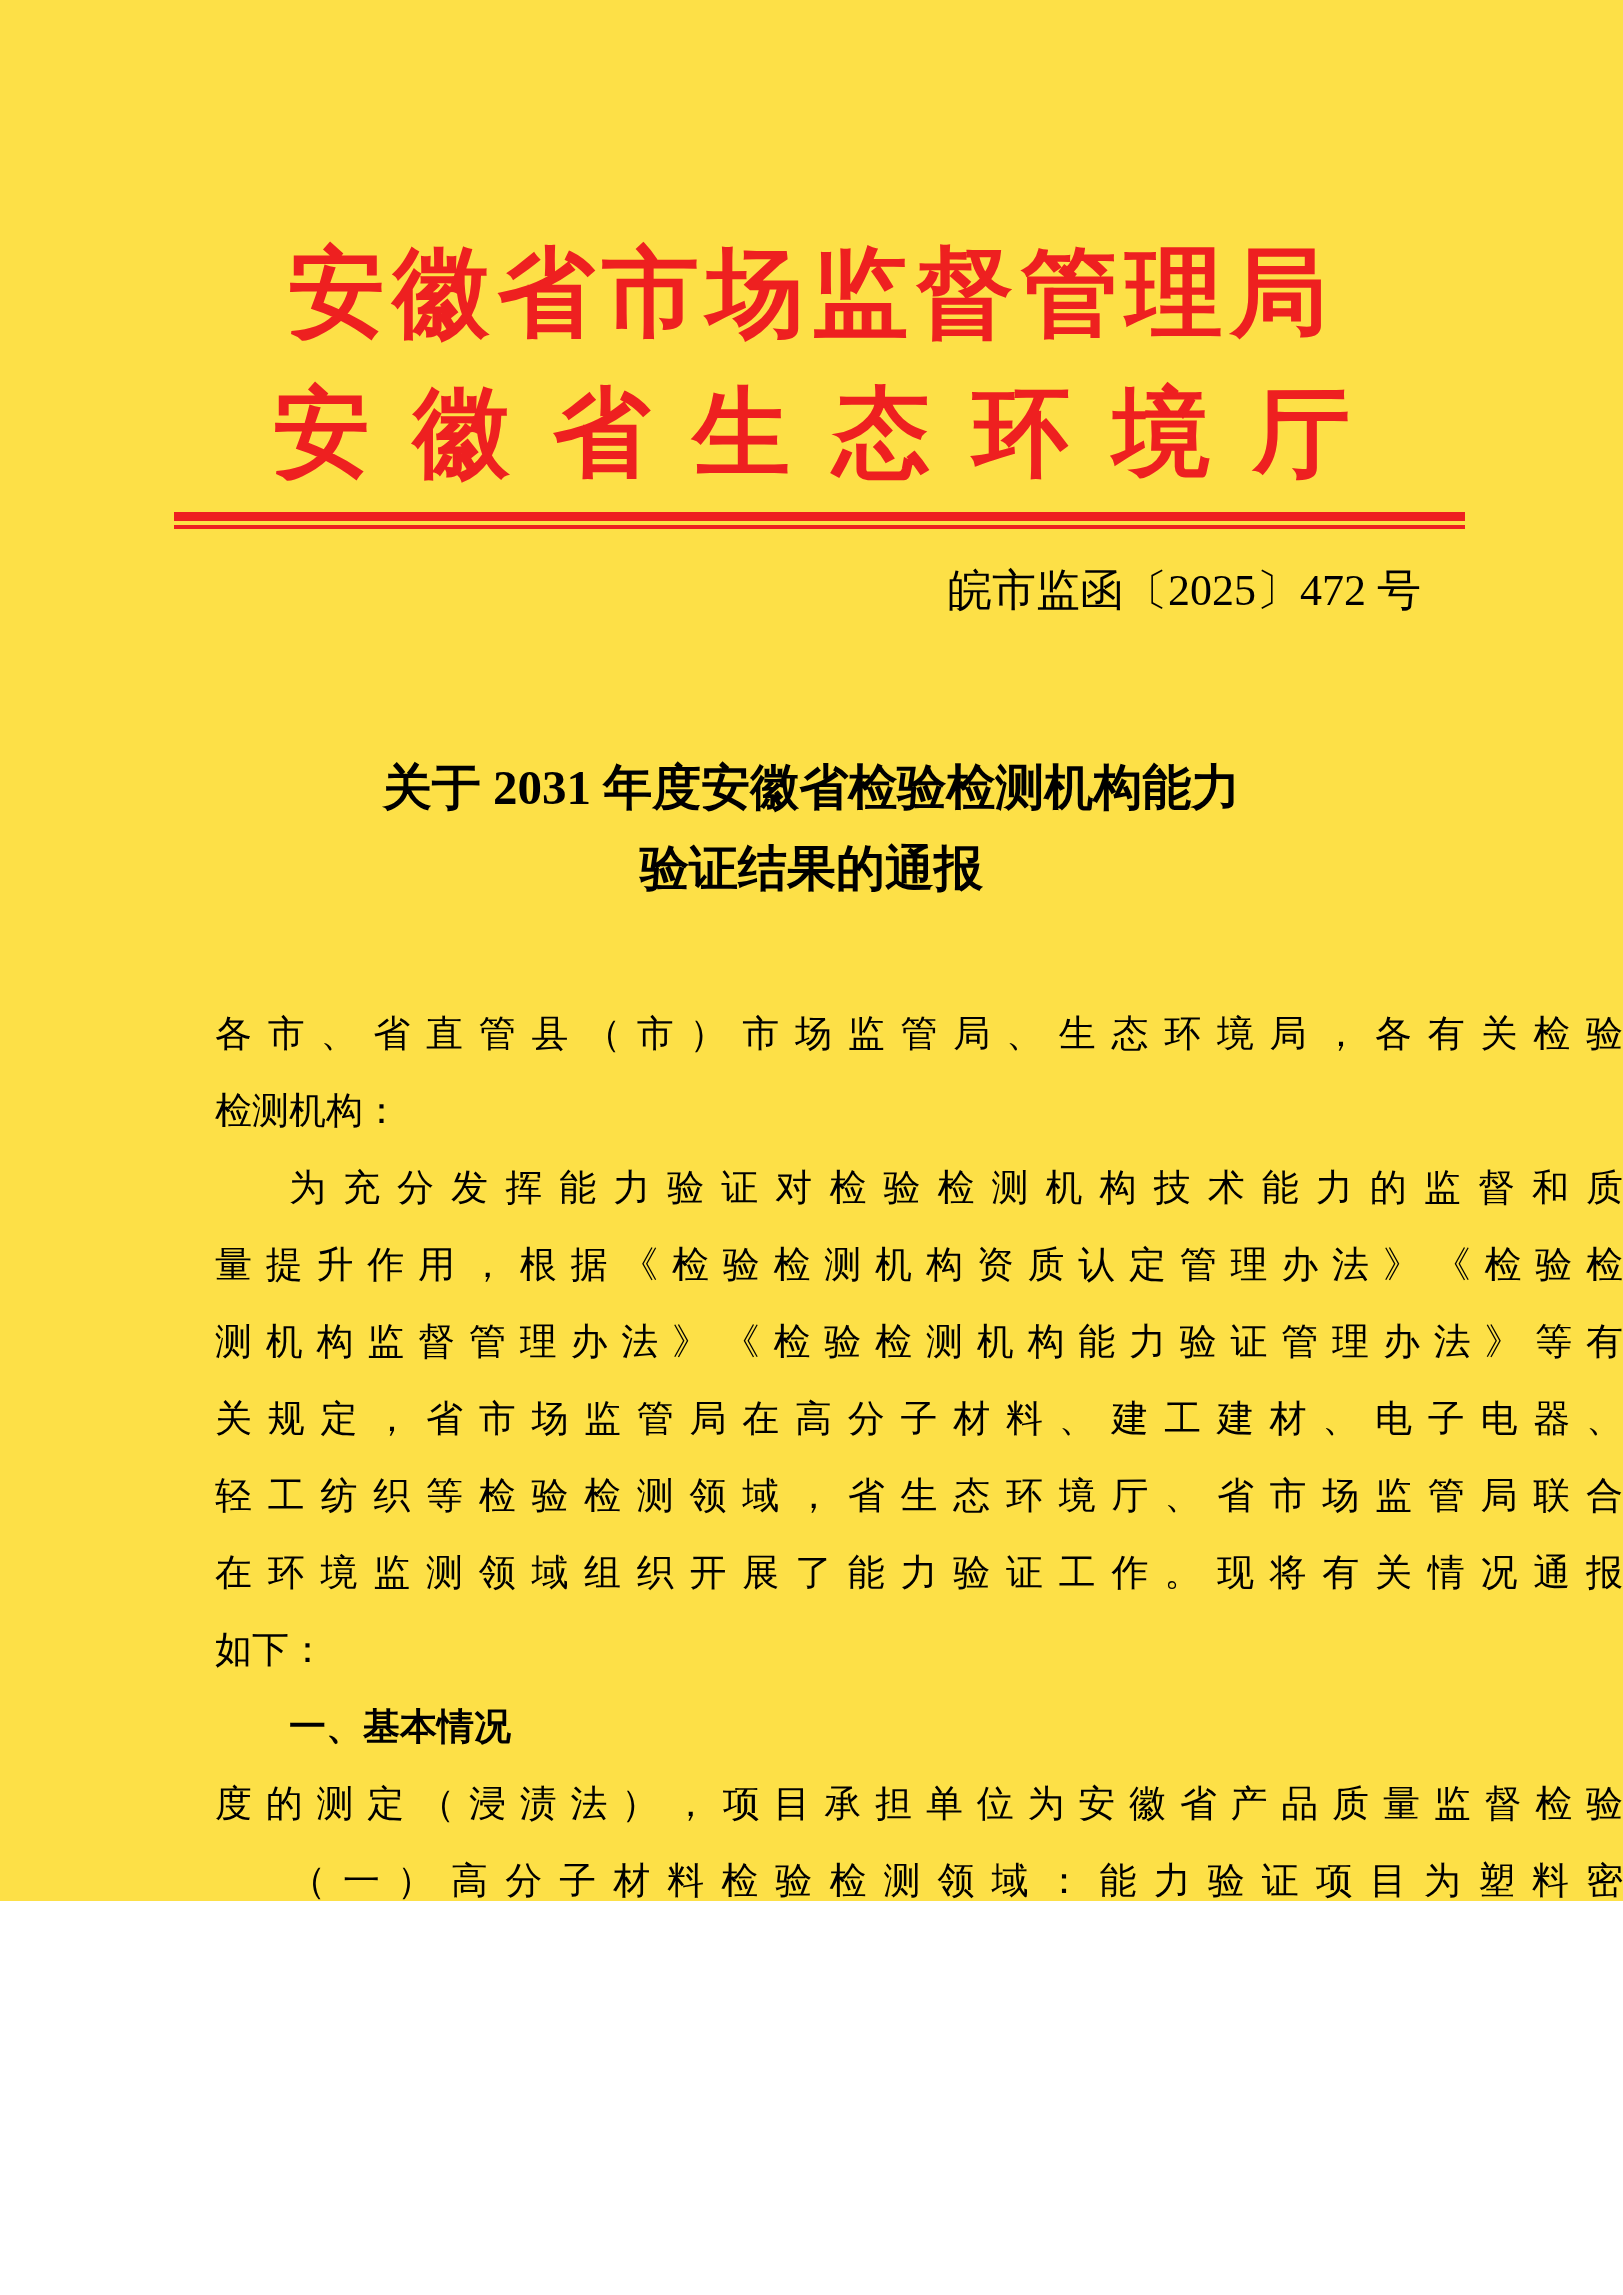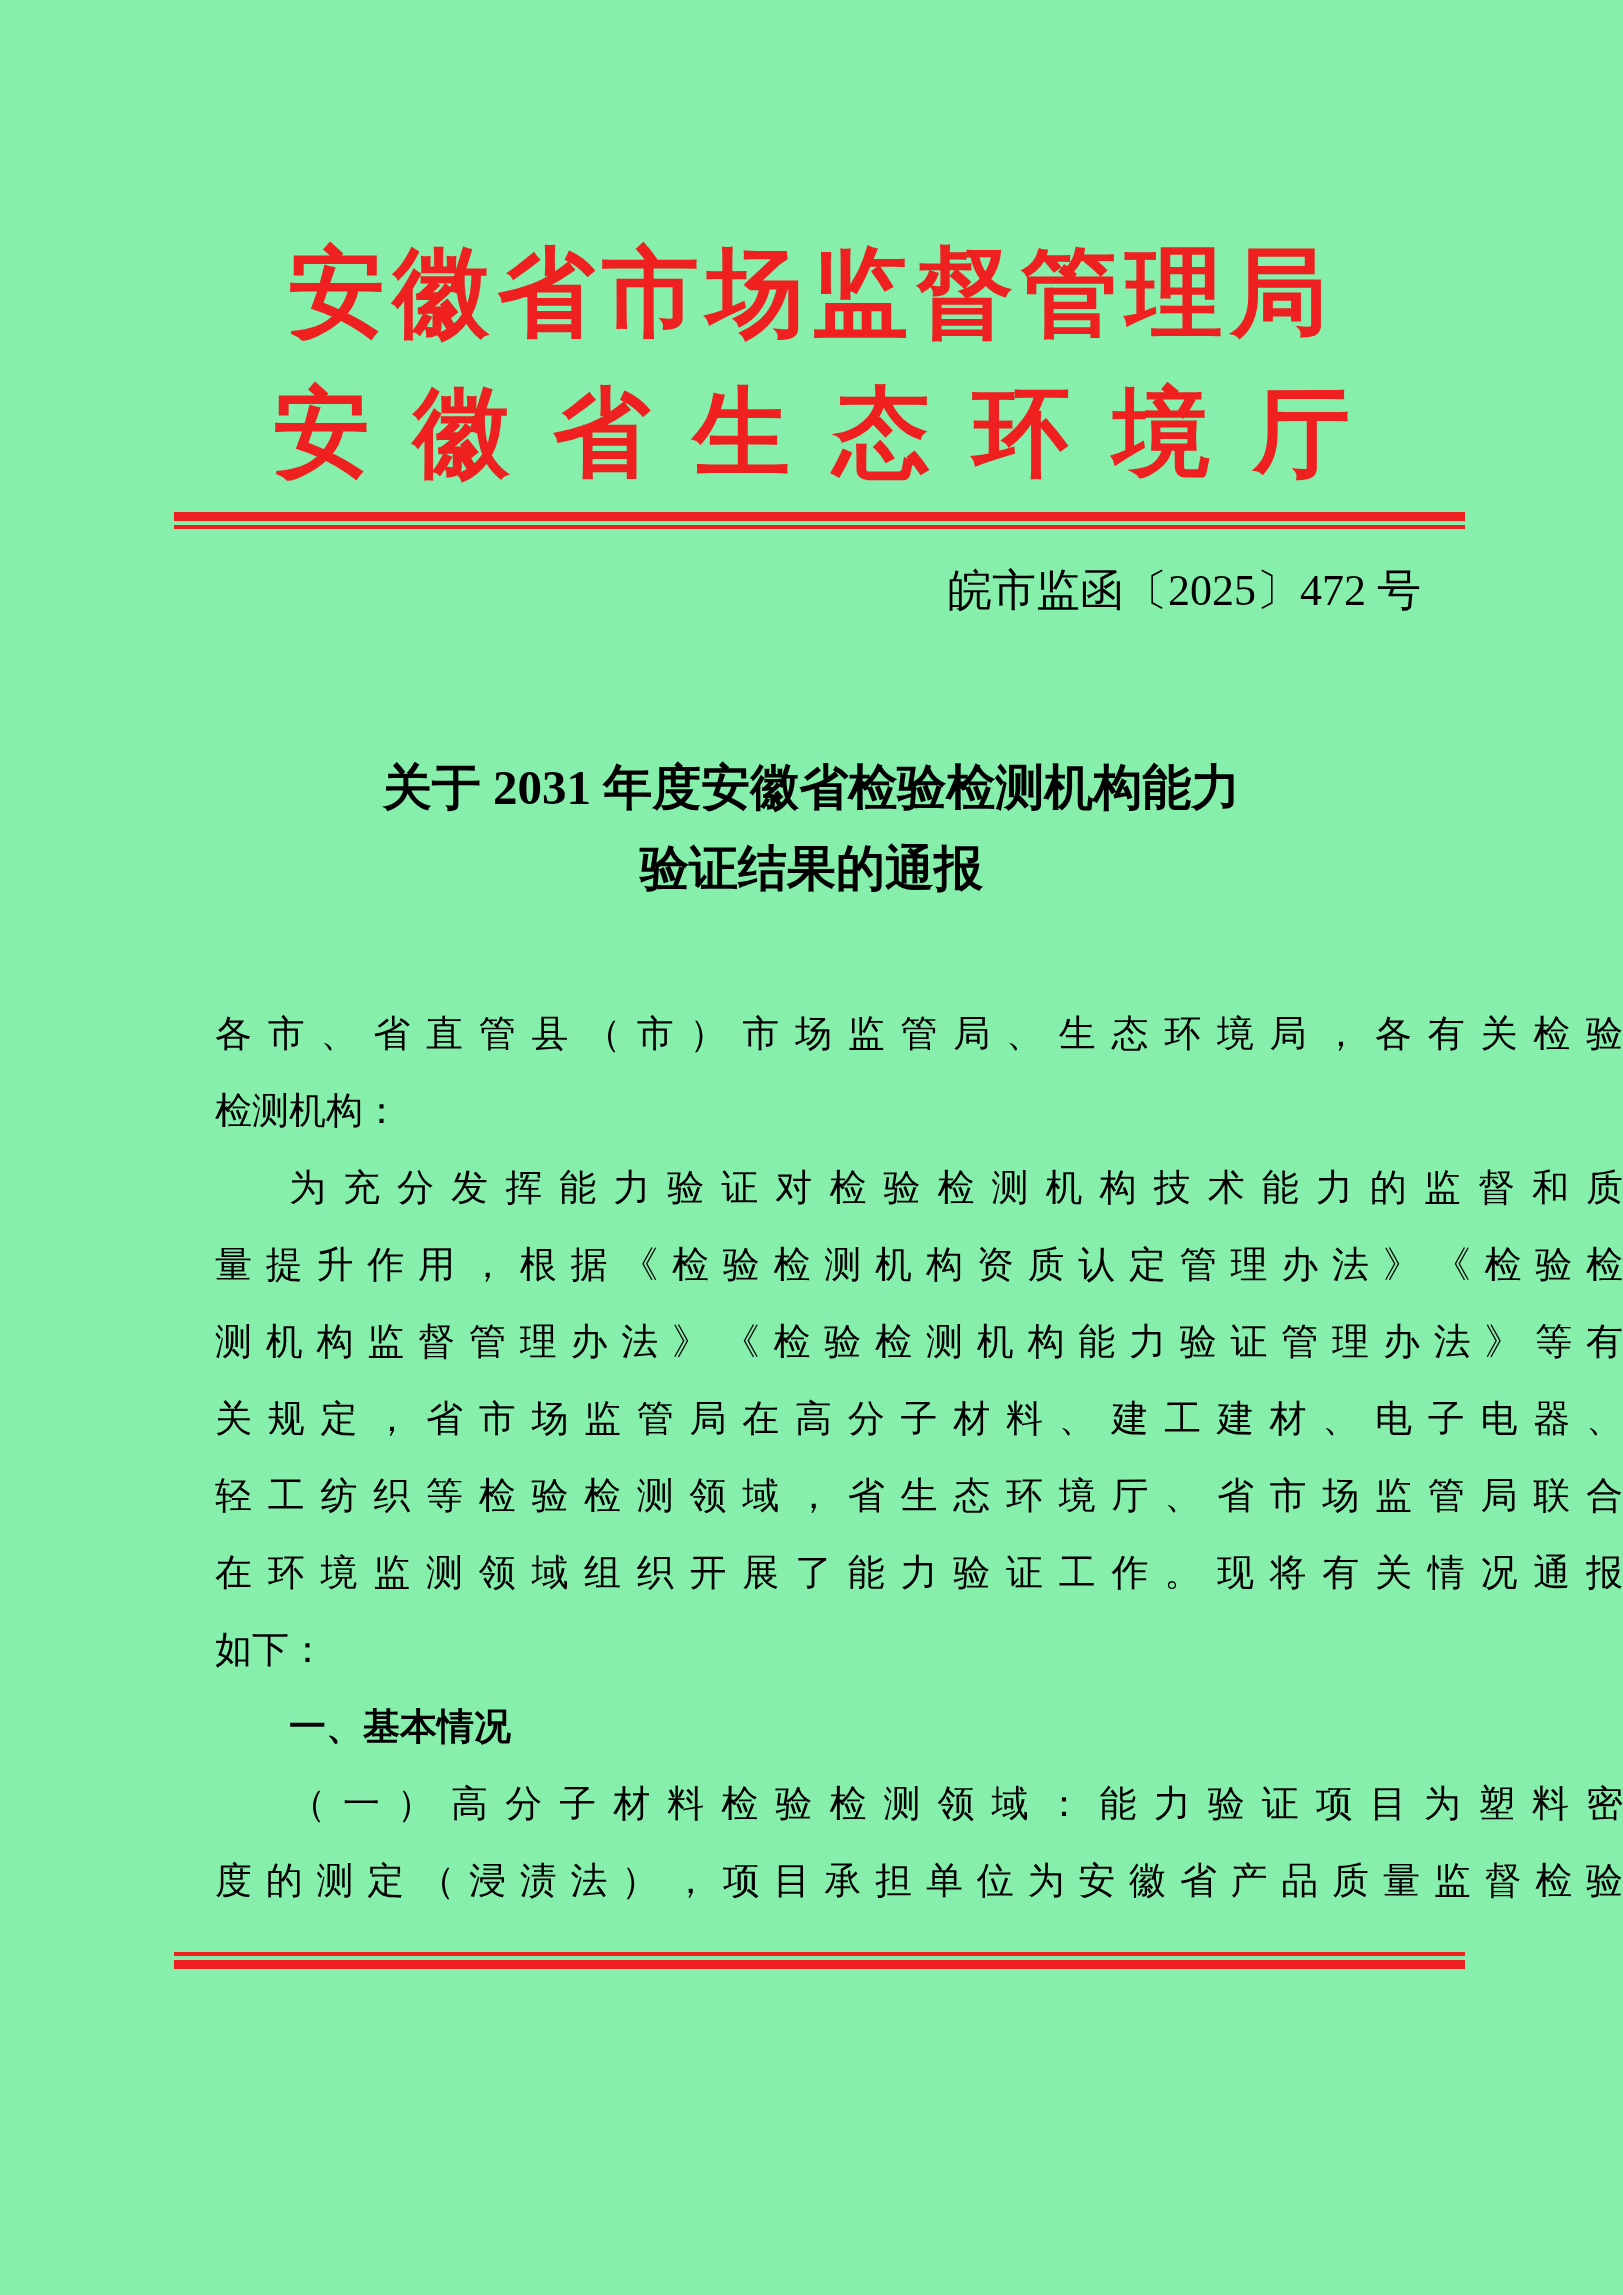--- a/index.html
+++ b/index.html
@@ -1,21 +1,21 @@
 <!DOCTYPE html>
 <html style="font-size:8.2px"><head>
 <meta charset="utf-8">
 <style>
   :root { --red: #ee2020; }
   html, body { margin: 0; padding: 0; background: #ffffff; }
   .page {
     position: relative;
     width: 1623px;
-    height: 2295px;
-    background: #86efac;
+    height: 1901px;
+    background: #fde047;
     font-family: "Liberation Serif", "DejaVu Serif", serif;
     color: #000000;
     overflow: hidden;
   }
   
   .org-line {
     text-align: center;
     color: var(--red);
     font-weight: bold;
     line-height: 1;
@@ -110,23 +110,23 @@
       <div class="body-line justify">关规定，省市场监管局在高分子材料、建工建材、电子电器、</div>
 
       <div class="body-line justify">轻工纺织等检验检测领域，省生态环境厅、省市场监管局联合</div>
 
       <div class="body-line justify">在环境监测领域组织开展了能力验证工作。现将有关情况通报</div>
 
       <div class="body-line">如下：</div>
 
       <div class="body-line indent heading">一、基本情况</div>
 
+      <div class="body-line justify">度的测定（浸渍法），项目承担单位为安徽省产品质量监督检验</div>
+
       <div class="body-line indent justify">（一）高分子材料检验检测领域：能力验证项目为塑料密</div>
-
-      <div class="body-line justify">度的测定（浸渍法），项目承担单位为安徽省产品质量监督检验</div>
     </div>
 
   <div class="sep sep-bottom">
     <div class="bar-thin"></div>
     <div class="bar-gap"></div>
     <div class="bar-thick"></div>
   </div>
 
 </div>
 

